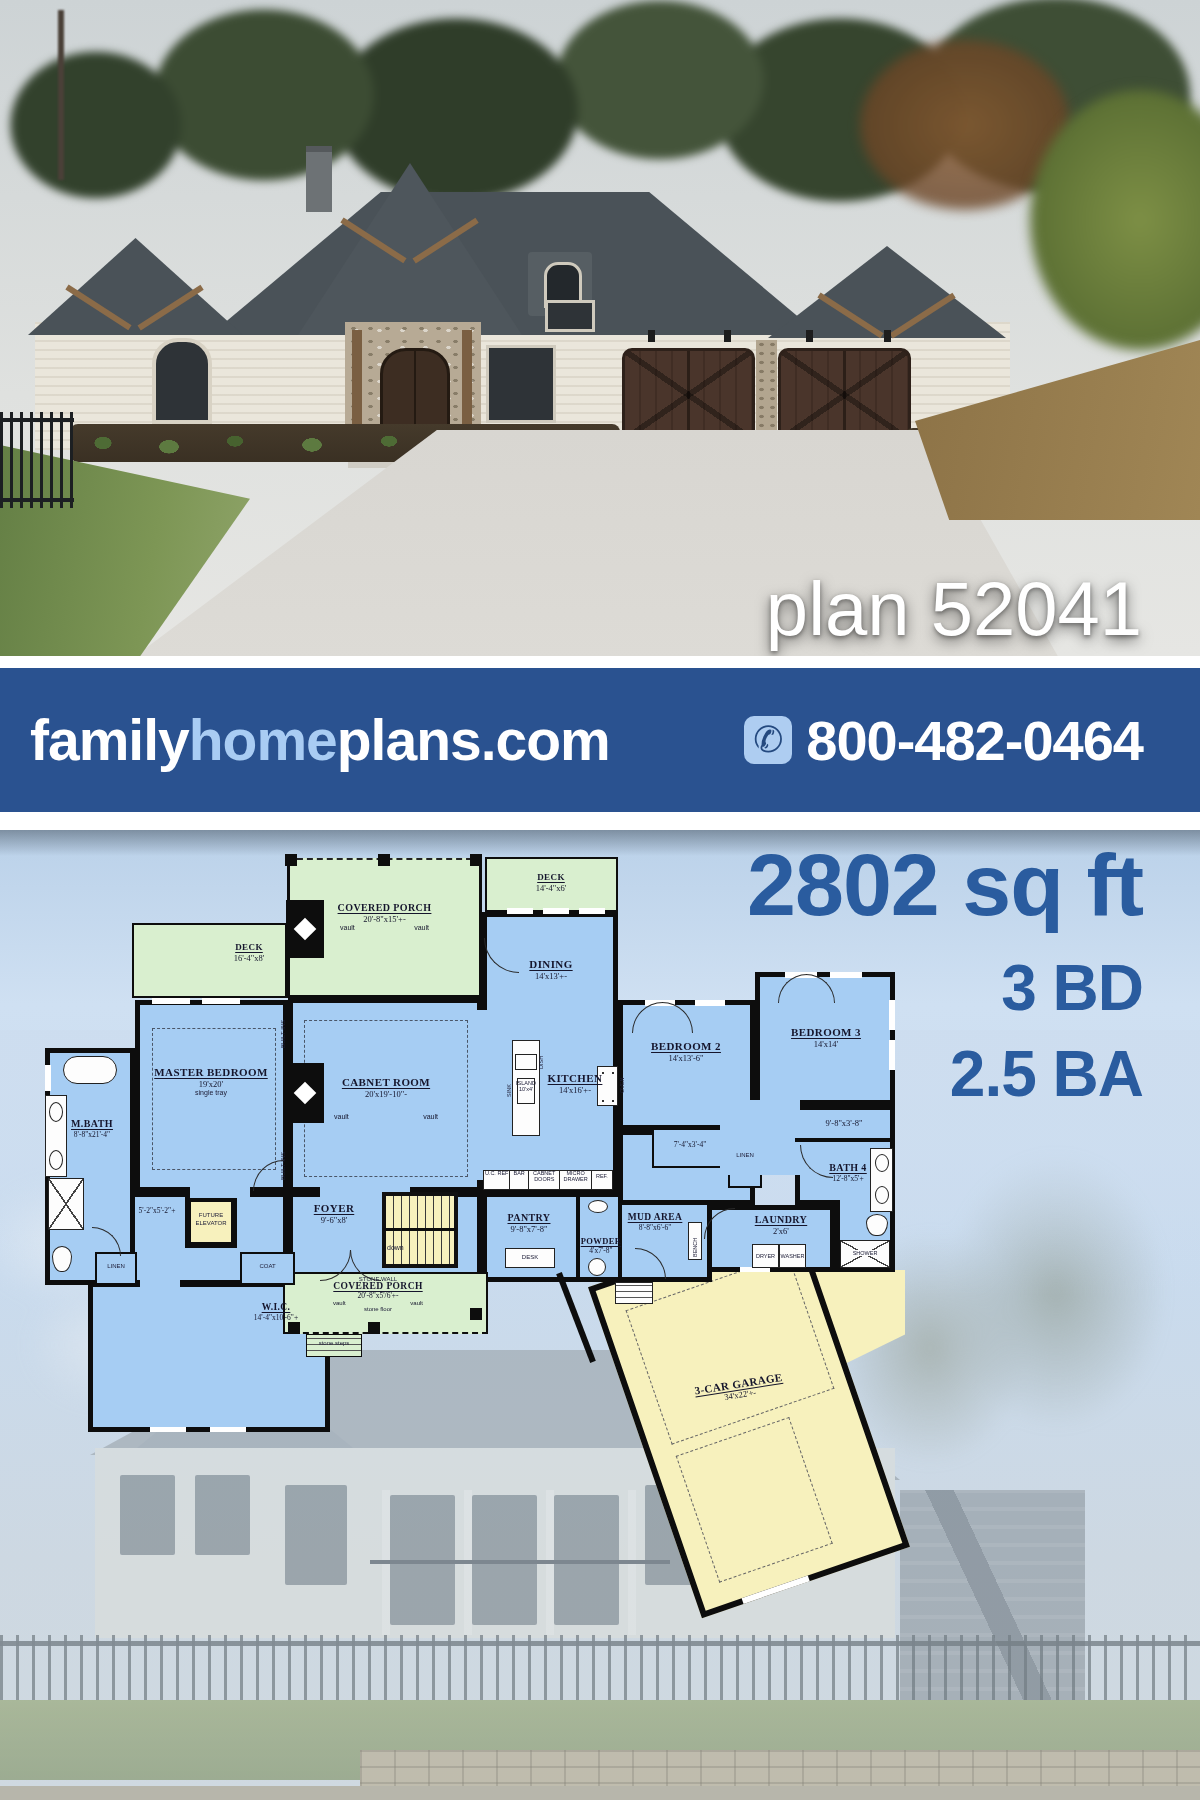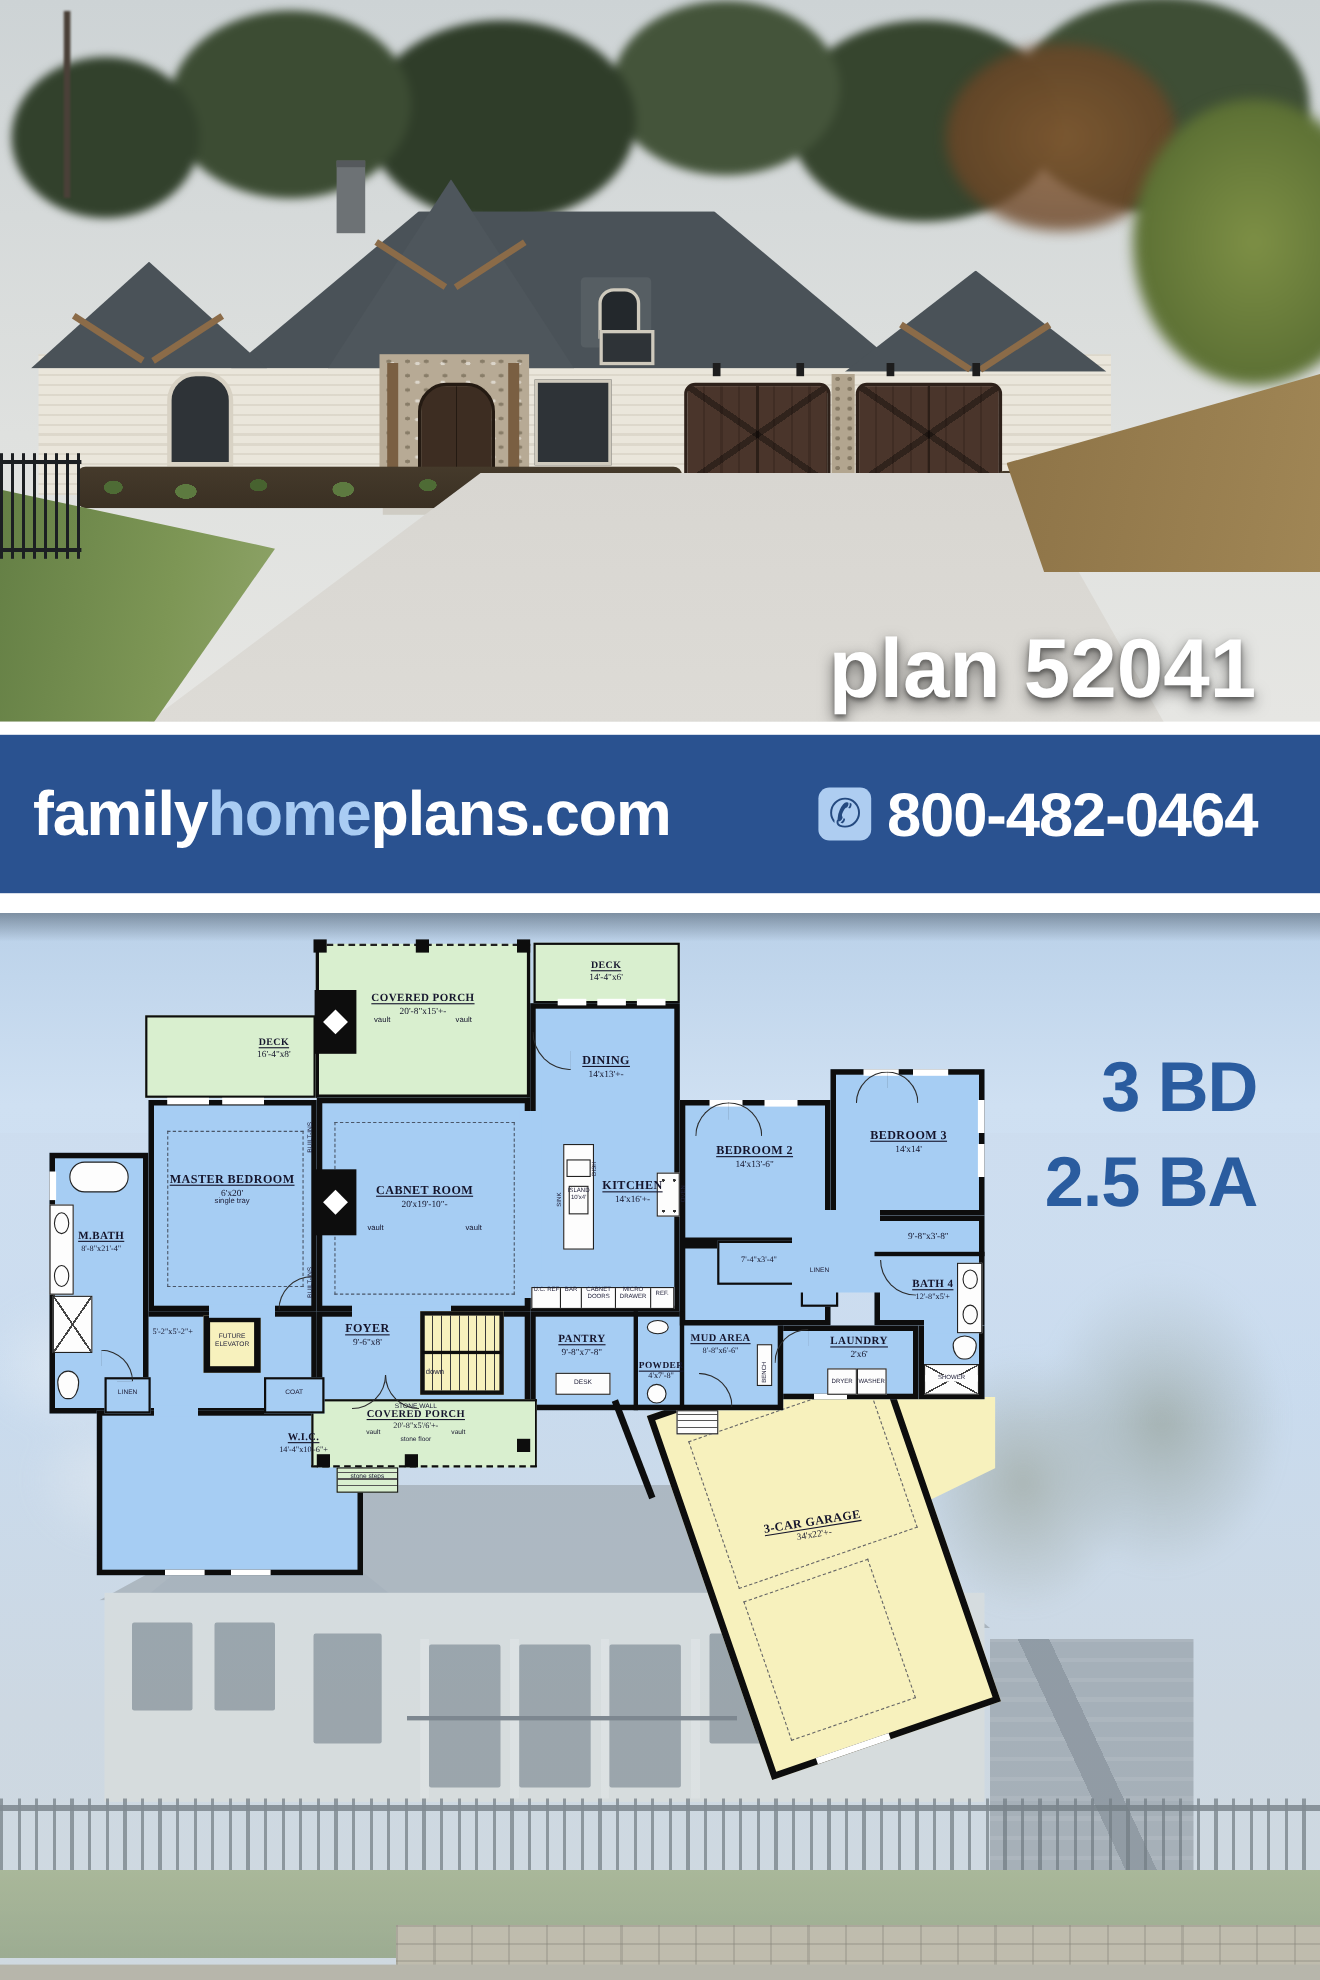--- a/index.html
+++ b/index.html
@@ -30,21 +30,21 @@
       repeating-linear-gradient(90deg,#4a352b 0 14px,#402d24 14px 16px)}
   .shrubs{position:absolute;background:
       radial-gradient(14px 10px at 6% 50%, #4e6b35 0 60%, transparent 62%),
       radial-gradient(16px 11px at 18% 60%, #5d7a40 0 60%, transparent 62%),
       radial-gradient(13px 9px at 30% 45%, #47622f 0 60%, transparent 62%),
       radial-gradient(16px 11px at 44% 55%, #5d7a40 0 60%, transparent 62%),
       radial-gradient(13px 9px at 58% 45%, #4e6b35 0 60%, transparent 62%),
       radial-gradient(15px 10px at 72% 55%, #5d7a40 0 60%, transparent 62%),
       radial-gradient(14px 10px at 86% 50%, #47622f 0 60%, transparent 62%),
       linear-gradient(#453a2b,#3a3023)}
-  .plan-label{position:absolute;right:58px;top:565px;font-size:76px;font-weight:700;color:#fff;letter-spacing:0;
+  .plan-label{position:absolute;right:58px;top:565px;font-size:76px;font-weight:400;color:#fff;letter-spacing:0;
     text-shadow:0 5px 14px rgba(0,0,0,.55),0 2px 4px rgba(0,0,0,.4)}
   
   .banner{position:absolute;left:0;top:668px;width:1200px;height:144px;background:#2a5290;display:flex;align-items:center;justify-content:space-between;padding:0 57px 0 30px;box-sizing:border-box}
   .brand{font-size:57px;font-weight:700;color:#fff;letter-spacing:-1px}
   .brand .home{color:#a9ccf3}
   .phone-group{display:flex;align-items:center;gap:14px}
   .phone-badge{width:48px;height:48px;border-radius:10px;background:#aecdf1;display:flex;align-items:center;justify-content:center;font-size:36px;color:#24497f}
   .phone-num{font-size:56px;font-weight:700;color:#fff;letter-spacing:-1px}
   
   .section{position:absolute;left:0;top:830px;width:1200px;height:970px;overflow:hidden;
@@ -168,20 +168,21 @@
       <div class="bgp" style="left:382px;top:430px;width:300px;height:145px;background:repeating-linear-gradient(90deg,#e6e8e4 0 8px,transparent 8px 82px)"></div>
       <div class="bgp" style="left:370px;top:500px;width:300px;height:4px;background:#4d565e"></div>
       <div class="bgp" style="left:900px;top:430px;width:185px;height:215px;background:linear-gradient(65deg,transparent 44%,#6d7780 44% 54%,transparent 54%),repeating-linear-gradient(0deg,#8e98a0 0 14px,#99a2a9 14px 18px)"></div>
       <div class="bgp" style="left:0;top:575px;width:1200px;height:115px;opacity:.85;background:linear-gradient(transparent 6px,rgba(60,70,76,.9) 6px 11px,transparent 11px 96px,rgba(60,70,76,.9) 96px 101px,transparent 101px),repeating-linear-gradient(90deg,rgba(60,70,76,.85) 0 3px,transparent 3px 16px)"></div>
       <div class="bgp" style="left:0;top:640px;width:1200px;height:80px;background:linear-gradient(#93a46f,#7e9163)"></div>
       <div class="bgp" style="left:360px;top:690px;width:840px;height:50px;background-color:#b6ab8f;background-image:repeating-linear-gradient(0deg,rgba(90,80,60,.35) 0 2px,transparent 2px 16px),repeating-linear-gradient(90deg,rgba(90,80,60,.35) 0 2px,transparent 2px 34px)"></div>
       <div class="bgp" style="left:0;top:726px;width:1200px;height:14px;background:#a9a28c"></div>
     </div>
     <div class="bgwash"></div>
 
+    <div class="stat" style="top:8px;font-size:88px;line-height:94px">2802 sq ft</div>
     <div class="stat" style="top:124px;font-size:64px;line-height:68px">3 BD</div>
     <div class="stat" style="top:210px;font-size:64px;line-height:68px">2.5 BA</div>
   </div>
 
   <div class="plan">
 
     <div class="conn"></div>
     <div class="wallb" style="left:533px;top:420px;width:6px;height:95px;transform:rotate(-21deg)"></div>
     <div class="garage">
       <div class="gbay" style="left:22px;top:28px;width:170px;height:140px"></div>
@@ -336,21 +337,21 @@
     <div class="lbl" style="left:471px;top:22px;width:80px">
       <div class="rname sm" style="font-size:9px">DECK</div>
       <div class="rdim">14'-4"x6'</div>
     </div>
     <div class="lbl" style="left:471px;top:108px;width:80px">
       <div class="rname">DINING</div>
       <div class="rdim">14'x13'+-</div>
     </div>
     <div class="lbl" style="left:111px;top:216px;width:120px">
       <div class="rname">MASTER BEDROOM</div>
-      <div class="rdim">6'x20'</div>
+      <div class="rdim">19'x20'</div>
       <div class="tiny">single tray</div>
     </div>
     <div class="lbl" style="left:286px;top:226px;width:120px">
       <div class="rname">CABNET ROOM</div>
       <div class="rdim">20'x19'-10"-</div>
       <div class="vrow" style="margin-top:14px">
           <span>vault</span>
           <span>vault</span>
         </div>
     </div>

